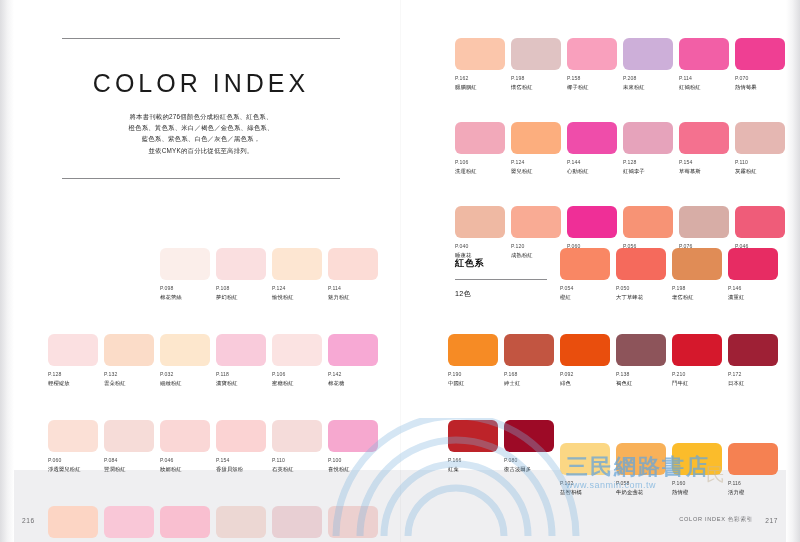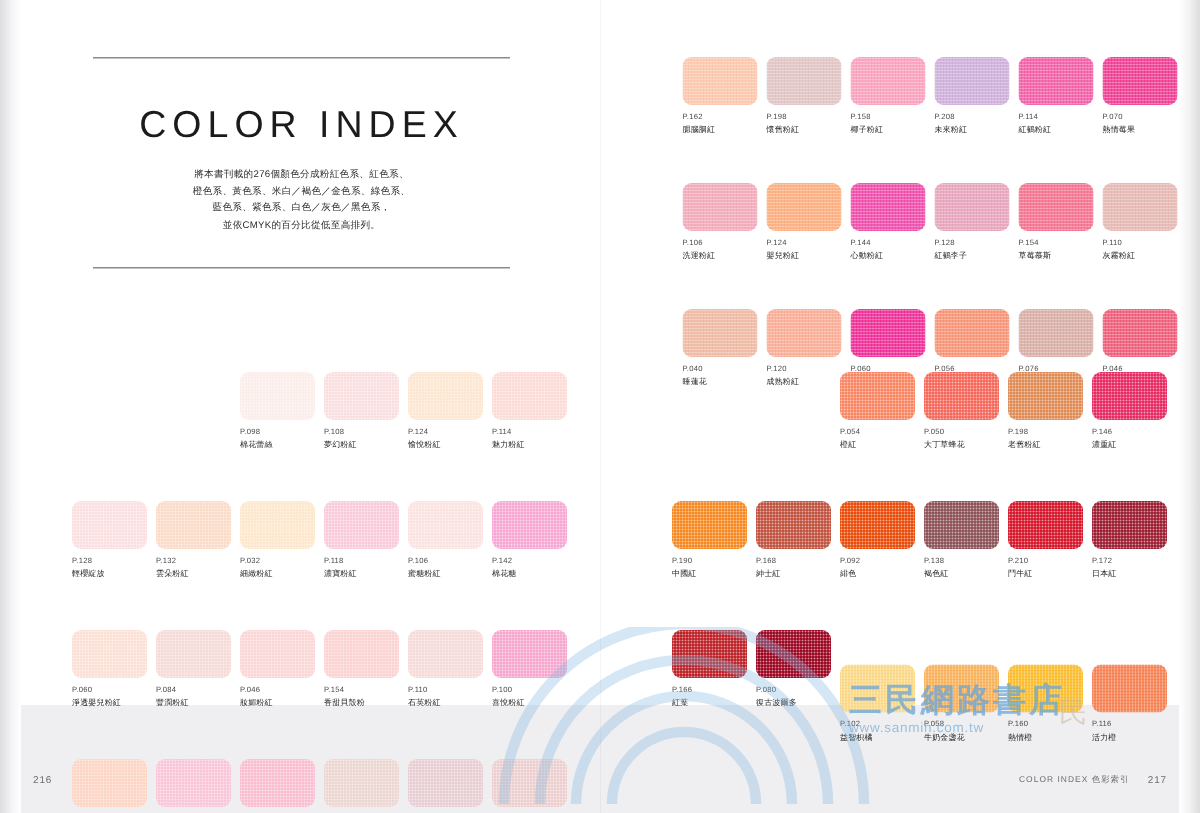--- a/index.html
+++ b/index.html
@@ -366,20 +366,25 @@
         </div>
         <div class="cell" style="margin-bottom: 31px;">
           <div class="chip" style="background-color: rgb(239, 92, 121);"></div>
           <div class="cap">
             <div class="pno">P.046</div>
             <div class="nm">覆盆子粉紅</div>
           </div>
         </div>
       </div>
 
+    <div class="section-head" style="left:55px;top:257px;">
+      <div class="sec-name">紅色系</div>
+      <div class="sec-rule"></div>
+      <div class="sec-count">12色</div>
+    </div>
 
     <div class="grid" id="grid-red" style="left:48px;top:248px;width:344px;">
         <div class="cell" style="margin-bottom: 33px;"></div>
         <div class="cell" style="margin-bottom: 33px;"></div>
         <div class="cell" style="margin-bottom: 33px; margin-left: 0px;">
           <div class="chip" style="background-color: rgb(249, 135, 100);"></div>
           <div class="cap">
             <div class="pno">P.054</div>
             <div class="nm">橙紅</div>
           </div>

